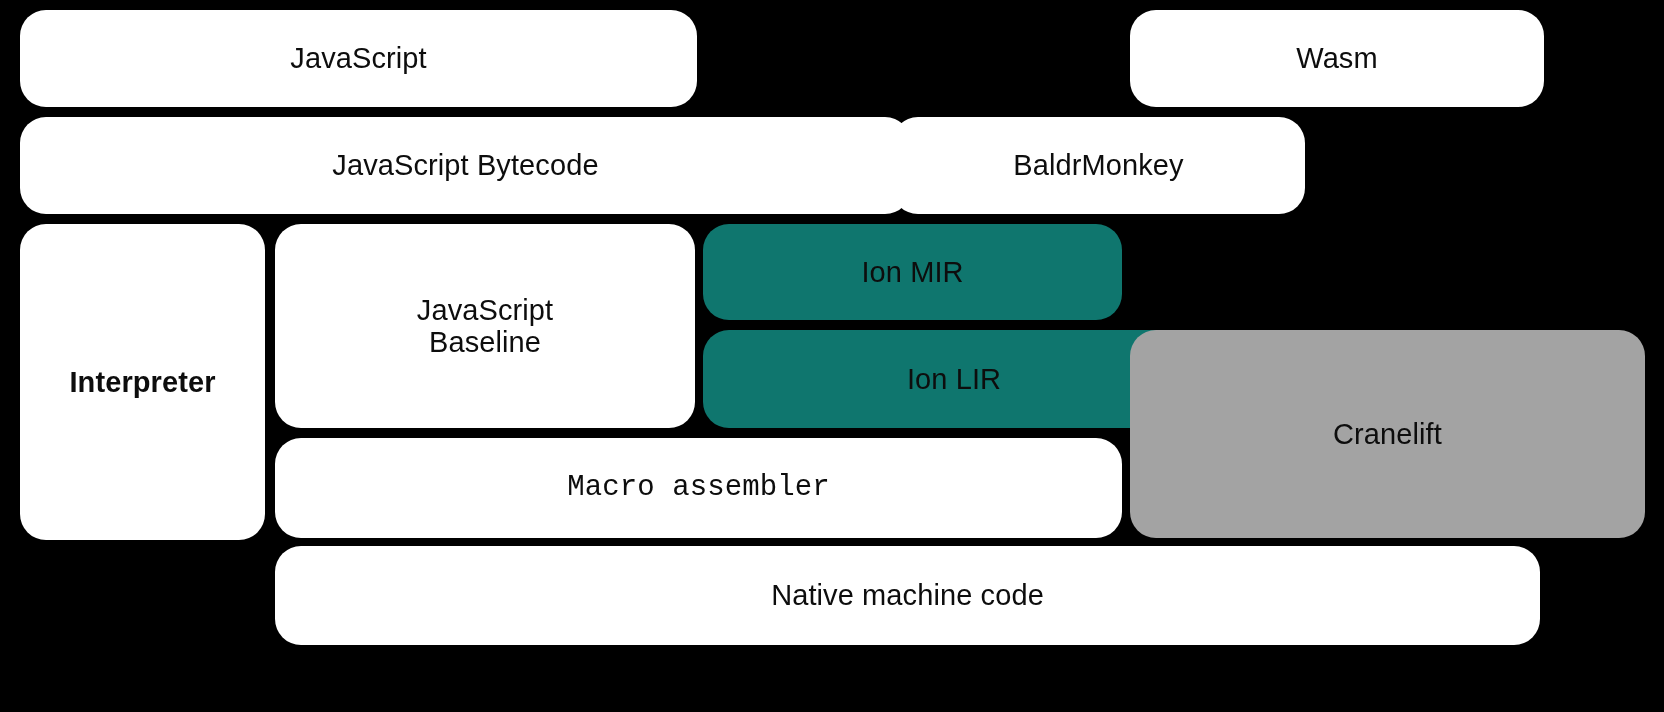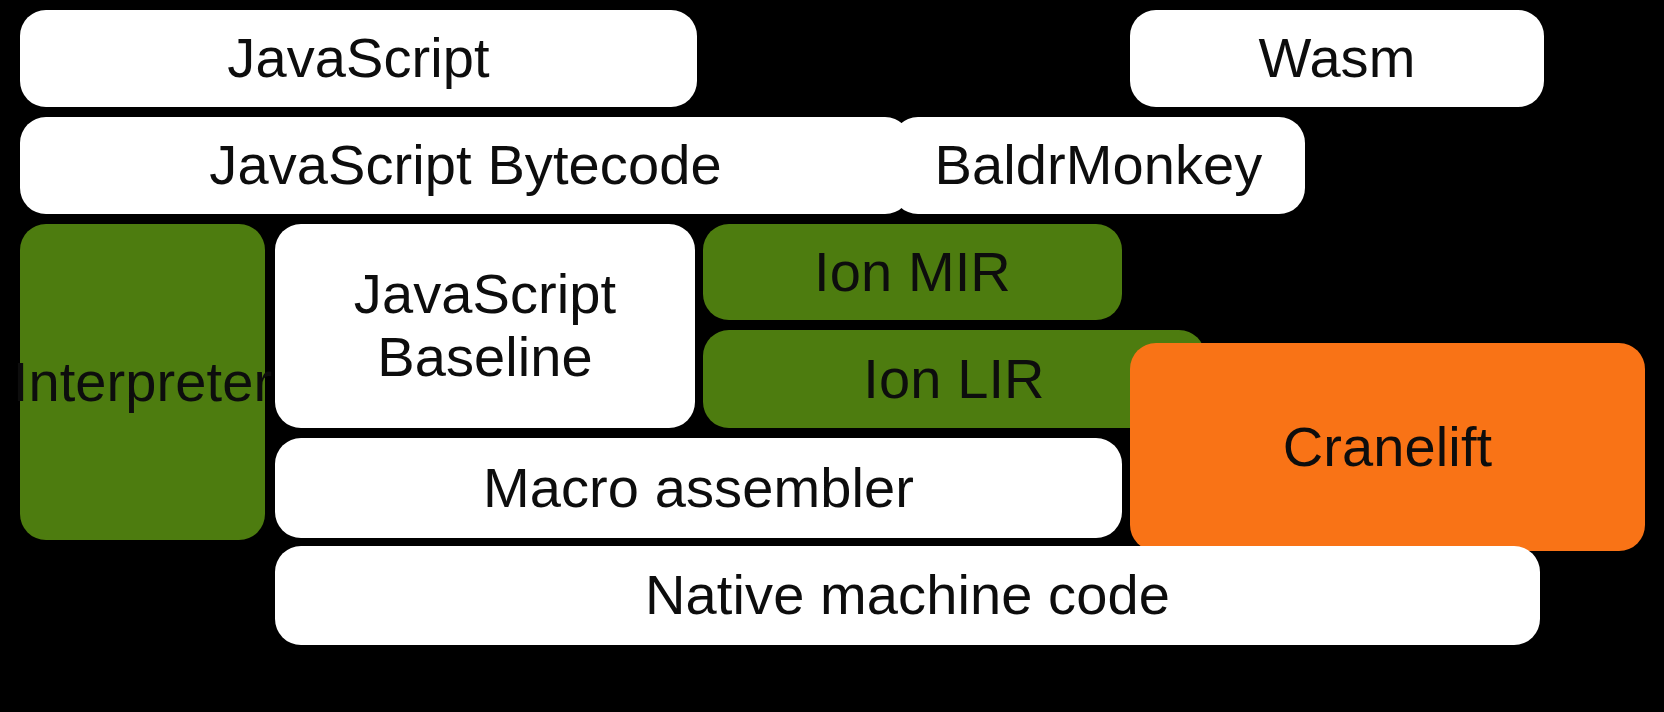--- a/index.html
+++ b/index.html
@@ -20,49 +20,49 @@
   }
   .box {
     position: absolute;
     box-sizing: border-box;
     display: flex;
     align-items: center;
     justify-content: center;
     text-align: center;
     border-radius: 26px;
     color: #0d0d0d;
-    font-size: 56px;
+    font-size: 29px;
     line-height: 1.12;
     font-weight: 400;
     letter-spacing: 0.1px;
     white-space: pre-line;
     padding: 0 2px;
     background: #ffffff;
   }
   .box.fill-white   { background: #ffffff; }
-  .box.fill-gray    { background: #4d7c0f; }
-  .box.fill-green   { background: #4d7c0f; }
-  .box.fill-pink    { background: #f97316; margin-top: 13px; }
+  .box.fill-gray    { background: #ffffff; font-weight: bold; }
+  .box.fill-green   { background: #0f766e; }
+  .box.fill-pink    { background: #a3a3a3; }
 
   
   .b-javascript        { left: 20px;   top: 10px;  width: 677px; height: 97px; }
   .b-asmjs             { left: 705px;  top: 10px;  width: 416px; height: 97px; }
   .b-wasm              { left: 1130px; top: 10px;  width: 414px; height: 97px; }
 
   
   .b-js-bytecode       { left: 20px;   top: 117px; width: 891px; height: 97px; }
   .b-baldrmonkey       { left: 892px;  top: 117px; width: 413px; height: 97px; }
 
   
   .b-interpreter       { left: 20px;   top: 224px; width: 245px; height: 316px; }
   .b-js-baseline       { left: 275px;  top: 224px; width: 420px; height: 204px; }
   .b-ion-mir           { left: 703px;  top: 224px; width: 419px; height: 96px; }
   .b-ion-lir           { left: 703px;  top: 330px; width: 502px; height: 98px; }
   .b-cranelift         { left: 1130px; top: 330px; width: 515px; height: 208px; }
-  .b-macro-assembler   { left: 275px;  top: 438px; width: 847px; height: 100px; }
+  .b-macro-assembler   { left: 275px;  top: 438px; width: 847px; height: 100px; font-family: Liberation Mono, monospace; }
 
   
   .b-native-code       { left: 275px;  top: 546px; width: 1265px; height: 99px; text-align: right; }
 </style>
 </head>
 <body>
 
 <div id="diagram">
 
   <div class="box fill-white b-javascript">JavaScript</div>

